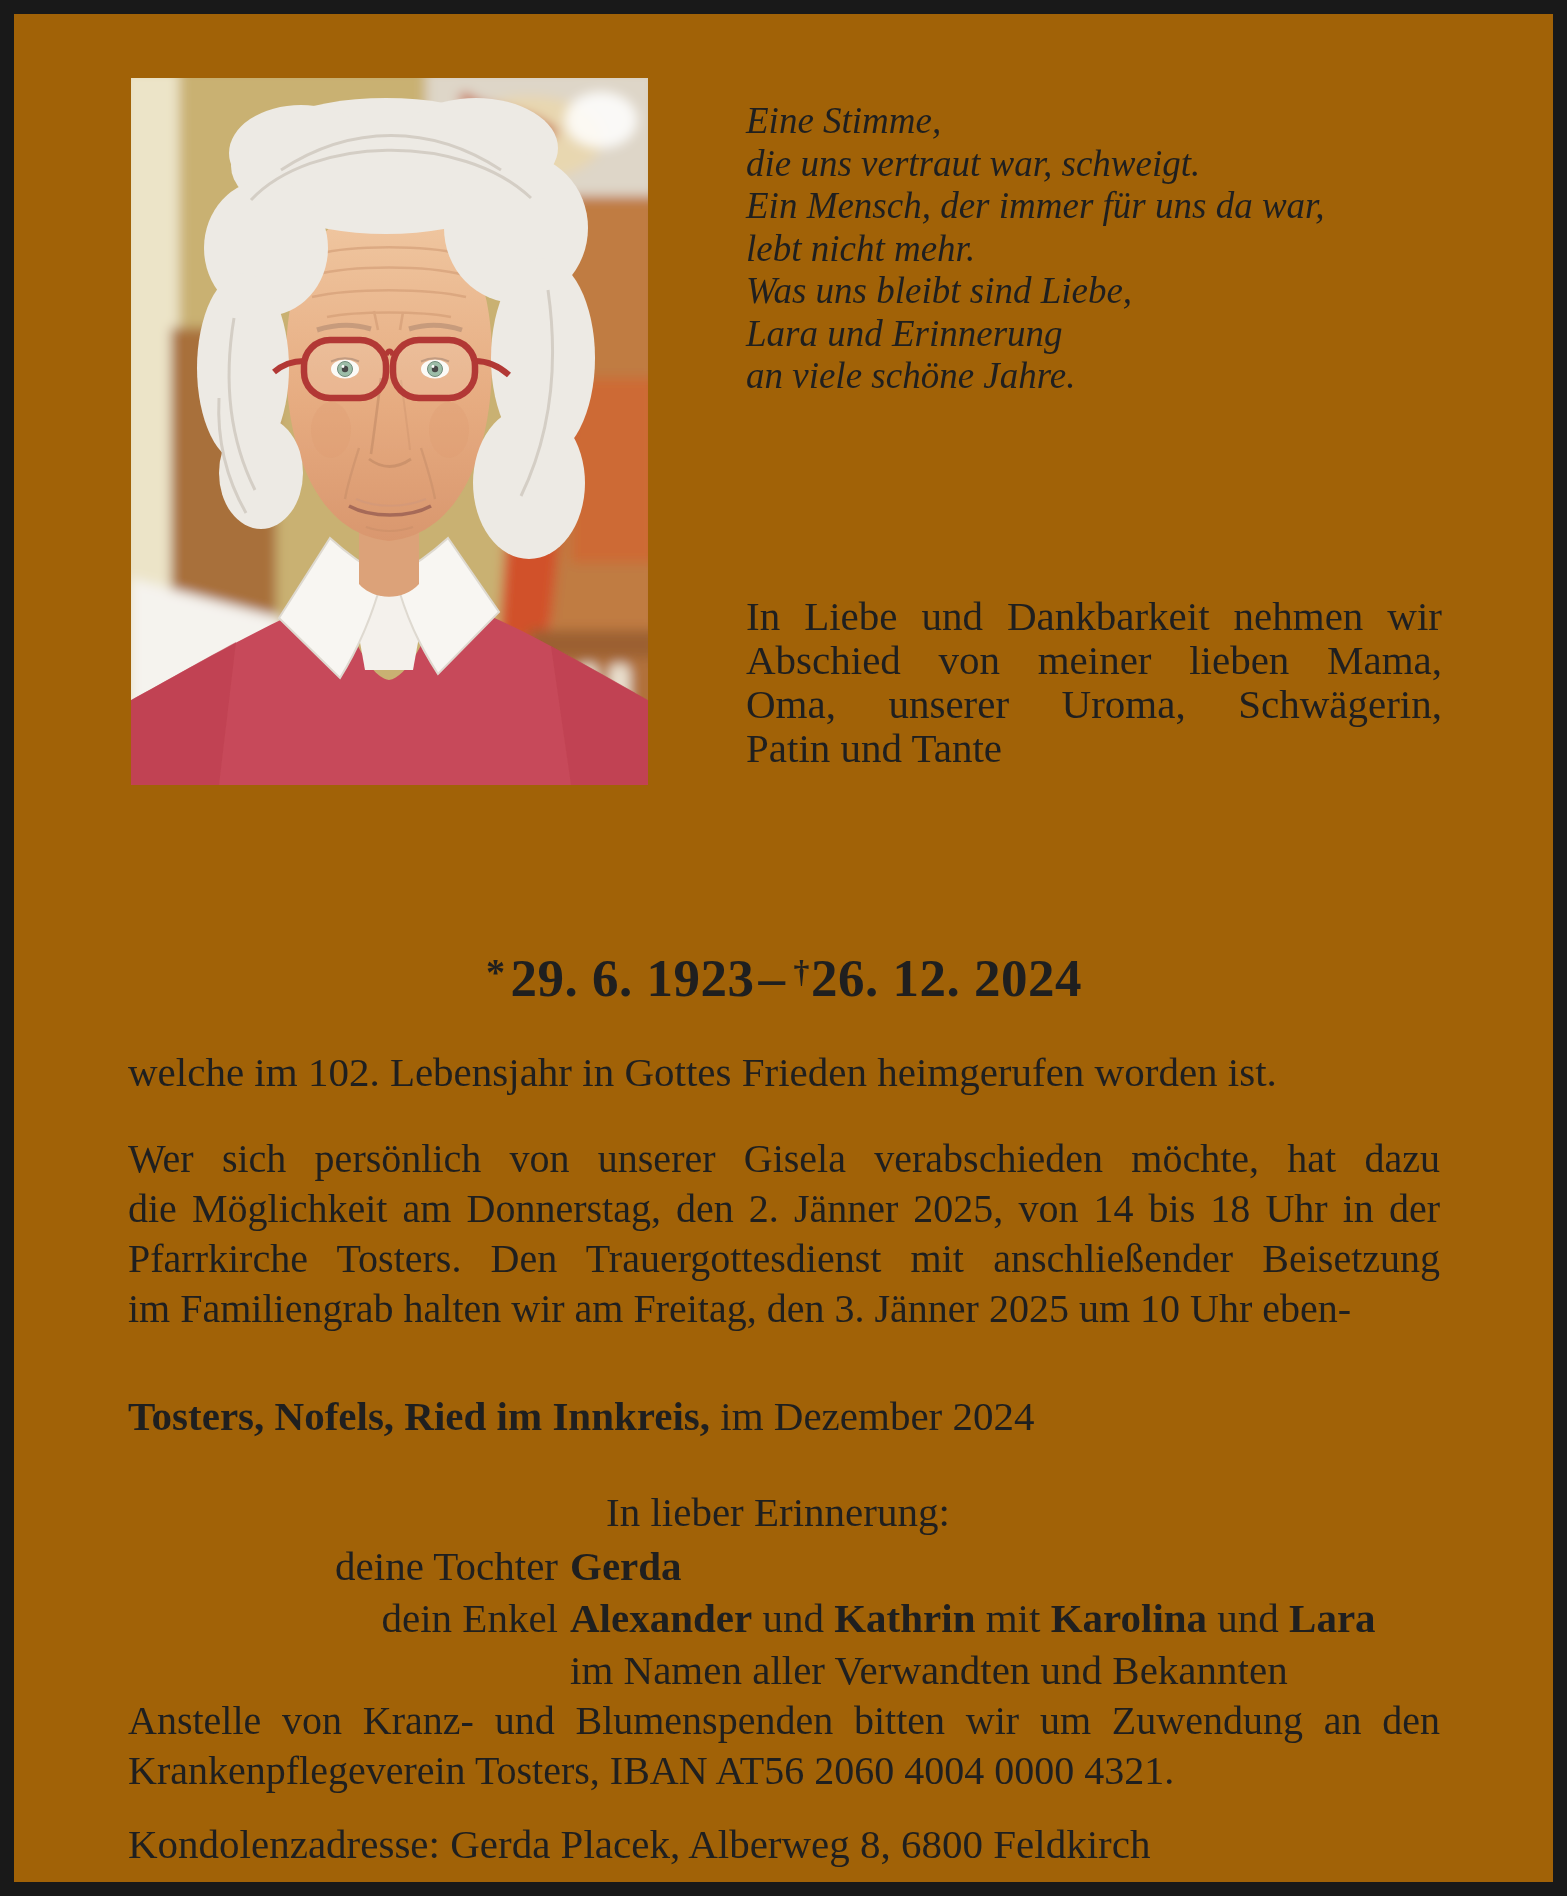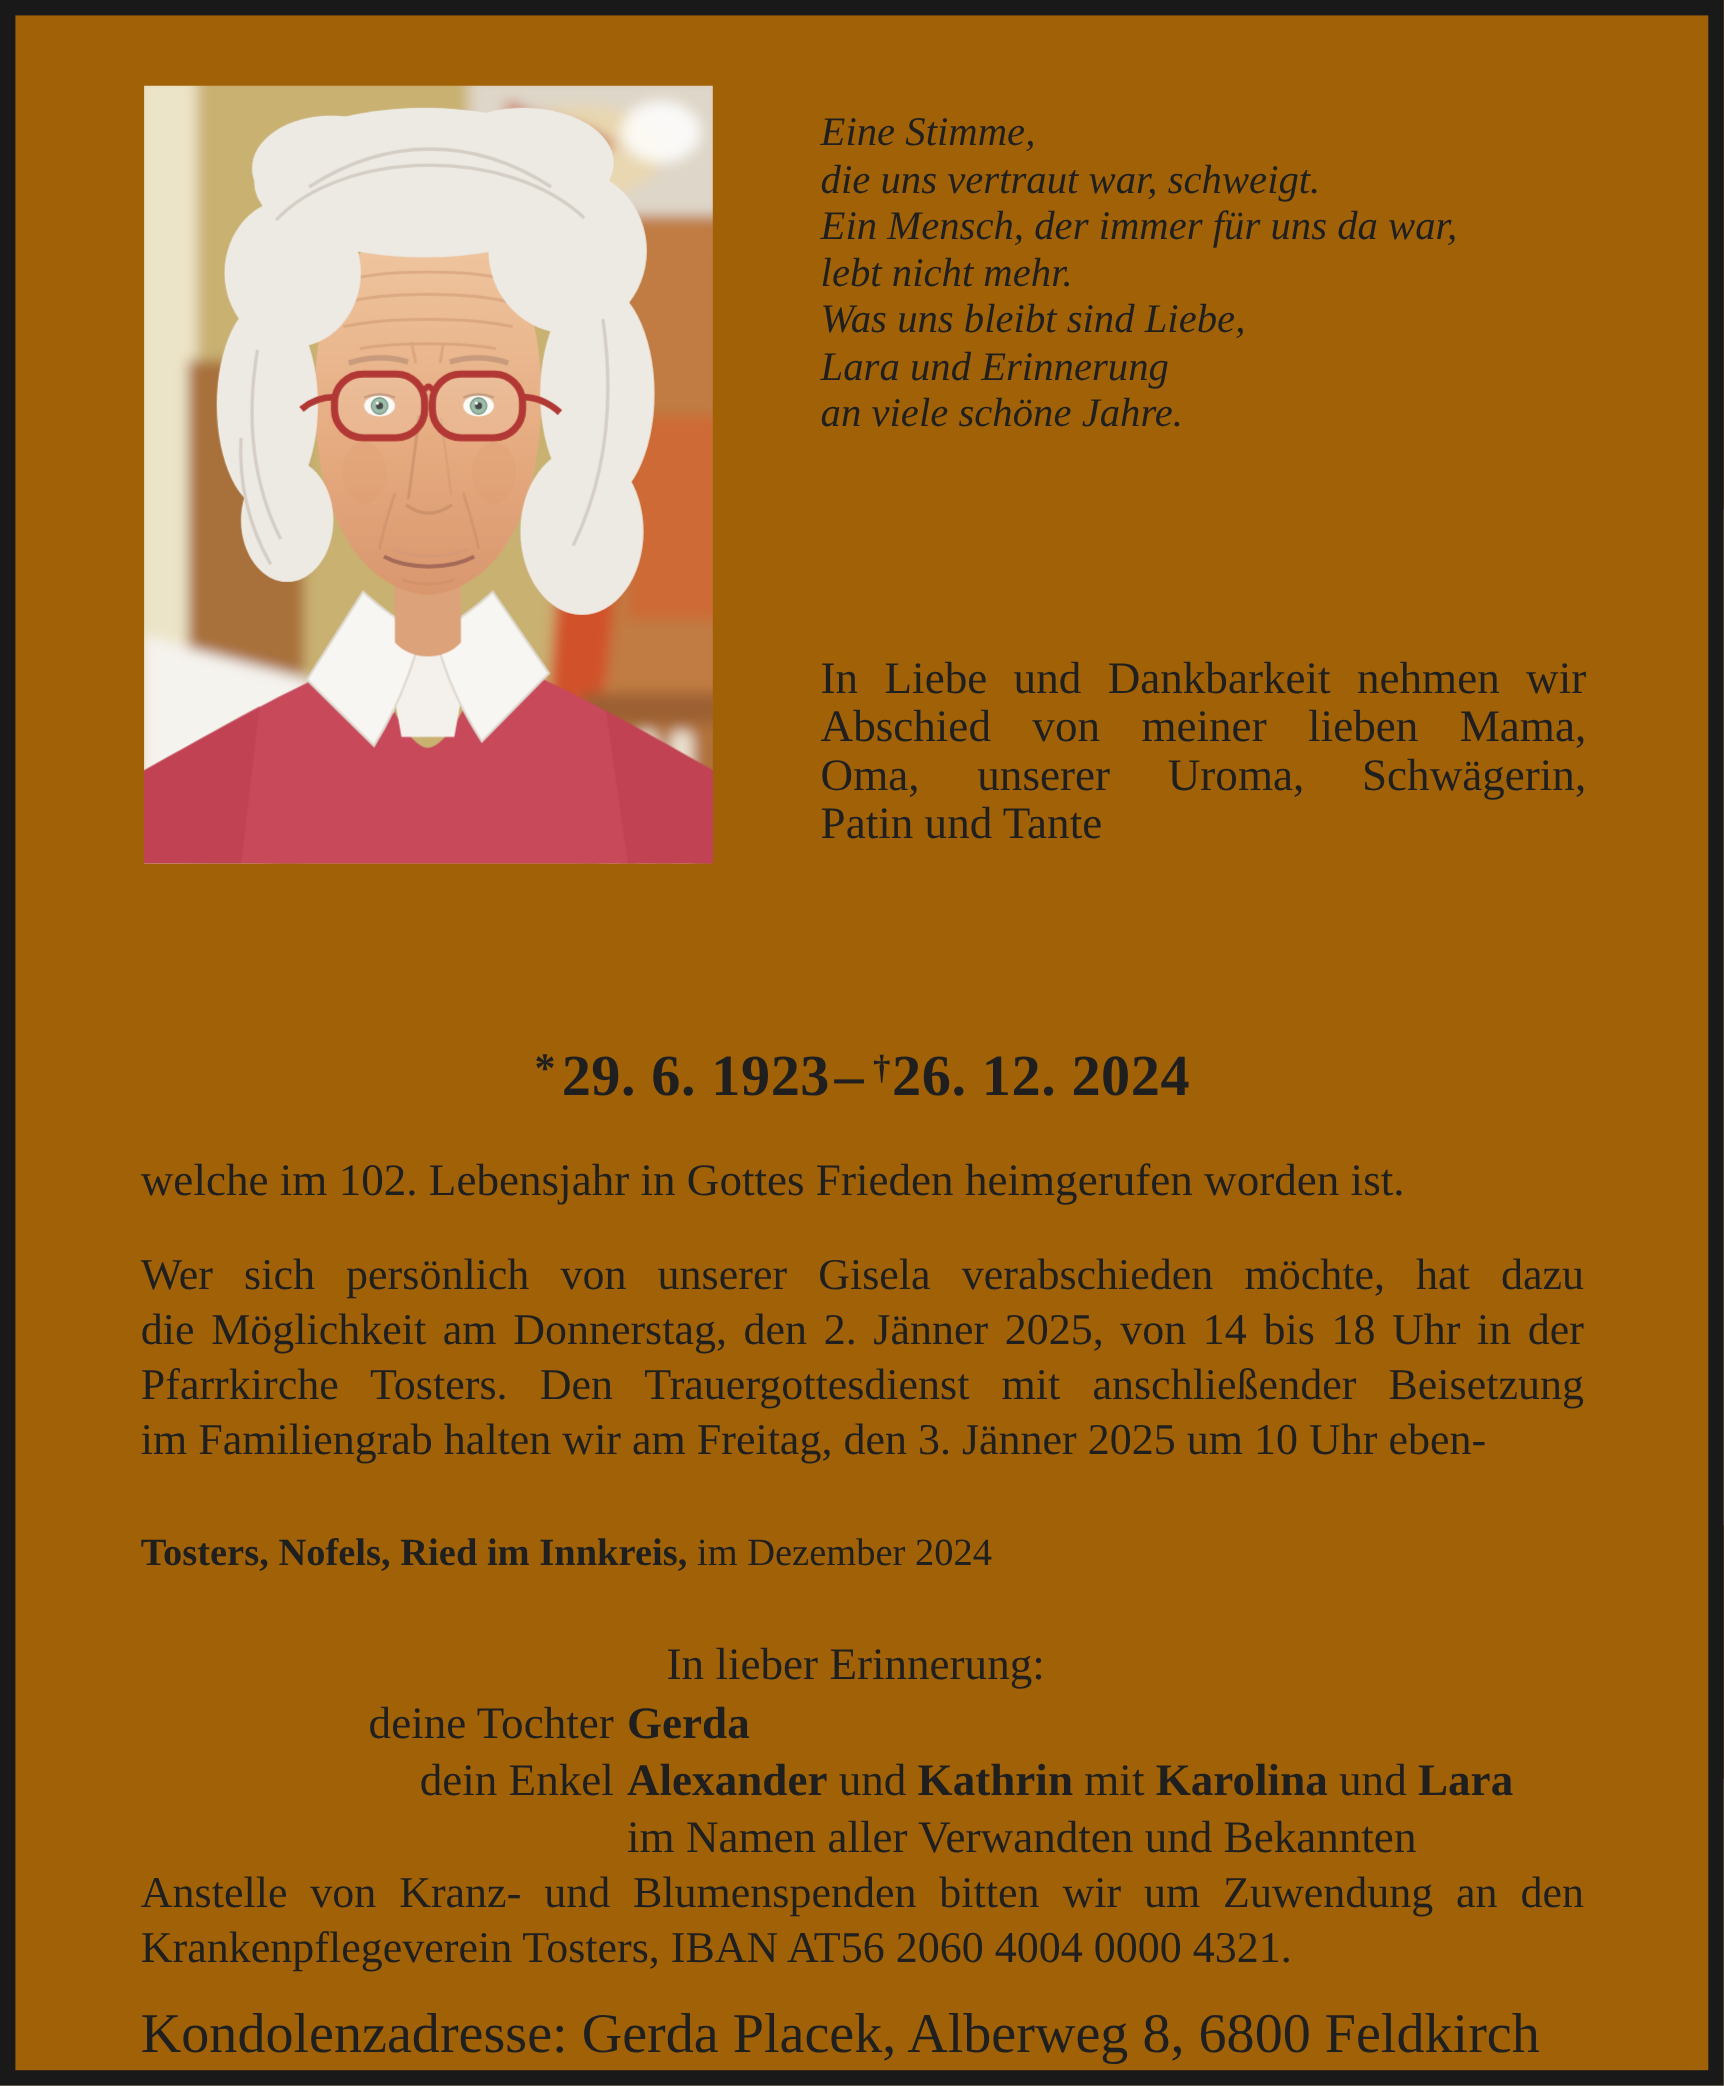--- a/index.html
+++ b/index.html
@@ -22,32 +22,32 @@
   .justify .bl:last-child{text-align-last:left;}
 
   .name{left:128px;top:816px;width:1312px;text-align:center;font-size:104px;line-height:110px;letter-spacing:1px;}
   .dates{left:128px;top:948px;width:1312px;text-align:center;font-size:53px;font-weight:bold;letter-spacing:0.5px;}
   .sym-b{font-size:0.72em;vertical-align:0.30em;padding-right:5px;}
   .sep{padding:0 4px;}
   .sym-d{font-size:0.60em;vertical-align:0.45em;padding:0 1px 0 4px;}
 
   .life{left:128px;top:1048px;font-size:41px;white-space:nowrap;}
   .farewell{left:128px;top:1134px;width:1312px;font-size:40px;line-height:50px;}
-  .places{left:128px;top:1392px;font-size:35px;white-space:nowrap;}
+  .places{left:128px;top:1392px;font-size:41px;white-space:nowrap;}
   .bold{font-weight:bold;}
 
   .rem-head{left:570px;top:1488px;font-size:41px;white-space:nowrap;margin-left:36px;}
   .rem-row{left:128px;width:1312px;font-size:41px;display:flex;white-space:nowrap;}
   .rem-row .label{width:442px;text-align:right;padding-right:12px;box-sizing:border-box;}
   .row1{top:1542px;}
   .row2{top:1594px;}
   .row3{top:1646px;}
 
   .donations{left:128px;top:1696px;width:1312px;font-size:40px;line-height:50px;}
-  .condolence{left:128px;top:1820px;font-size:51px;white-space:nowrap;}
+  .condolence{left:128px;top:1820px;font-size:41px;white-space:nowrap;}
 </style>
 </head>
 <body>
 
 <div class="page">
 
   <div class="abs photo" title="Porträtfoto: ältere Dame mit weißem Haar, roter Brille, weißem Hemdkragen und rotem Pullover">
     <svg viewBox="0 0 517 707" preserveAspectRatio="none">
       <defs>
         <filter id="bgblur" x="-10%" y="-10%" width="120%" height="120%">

